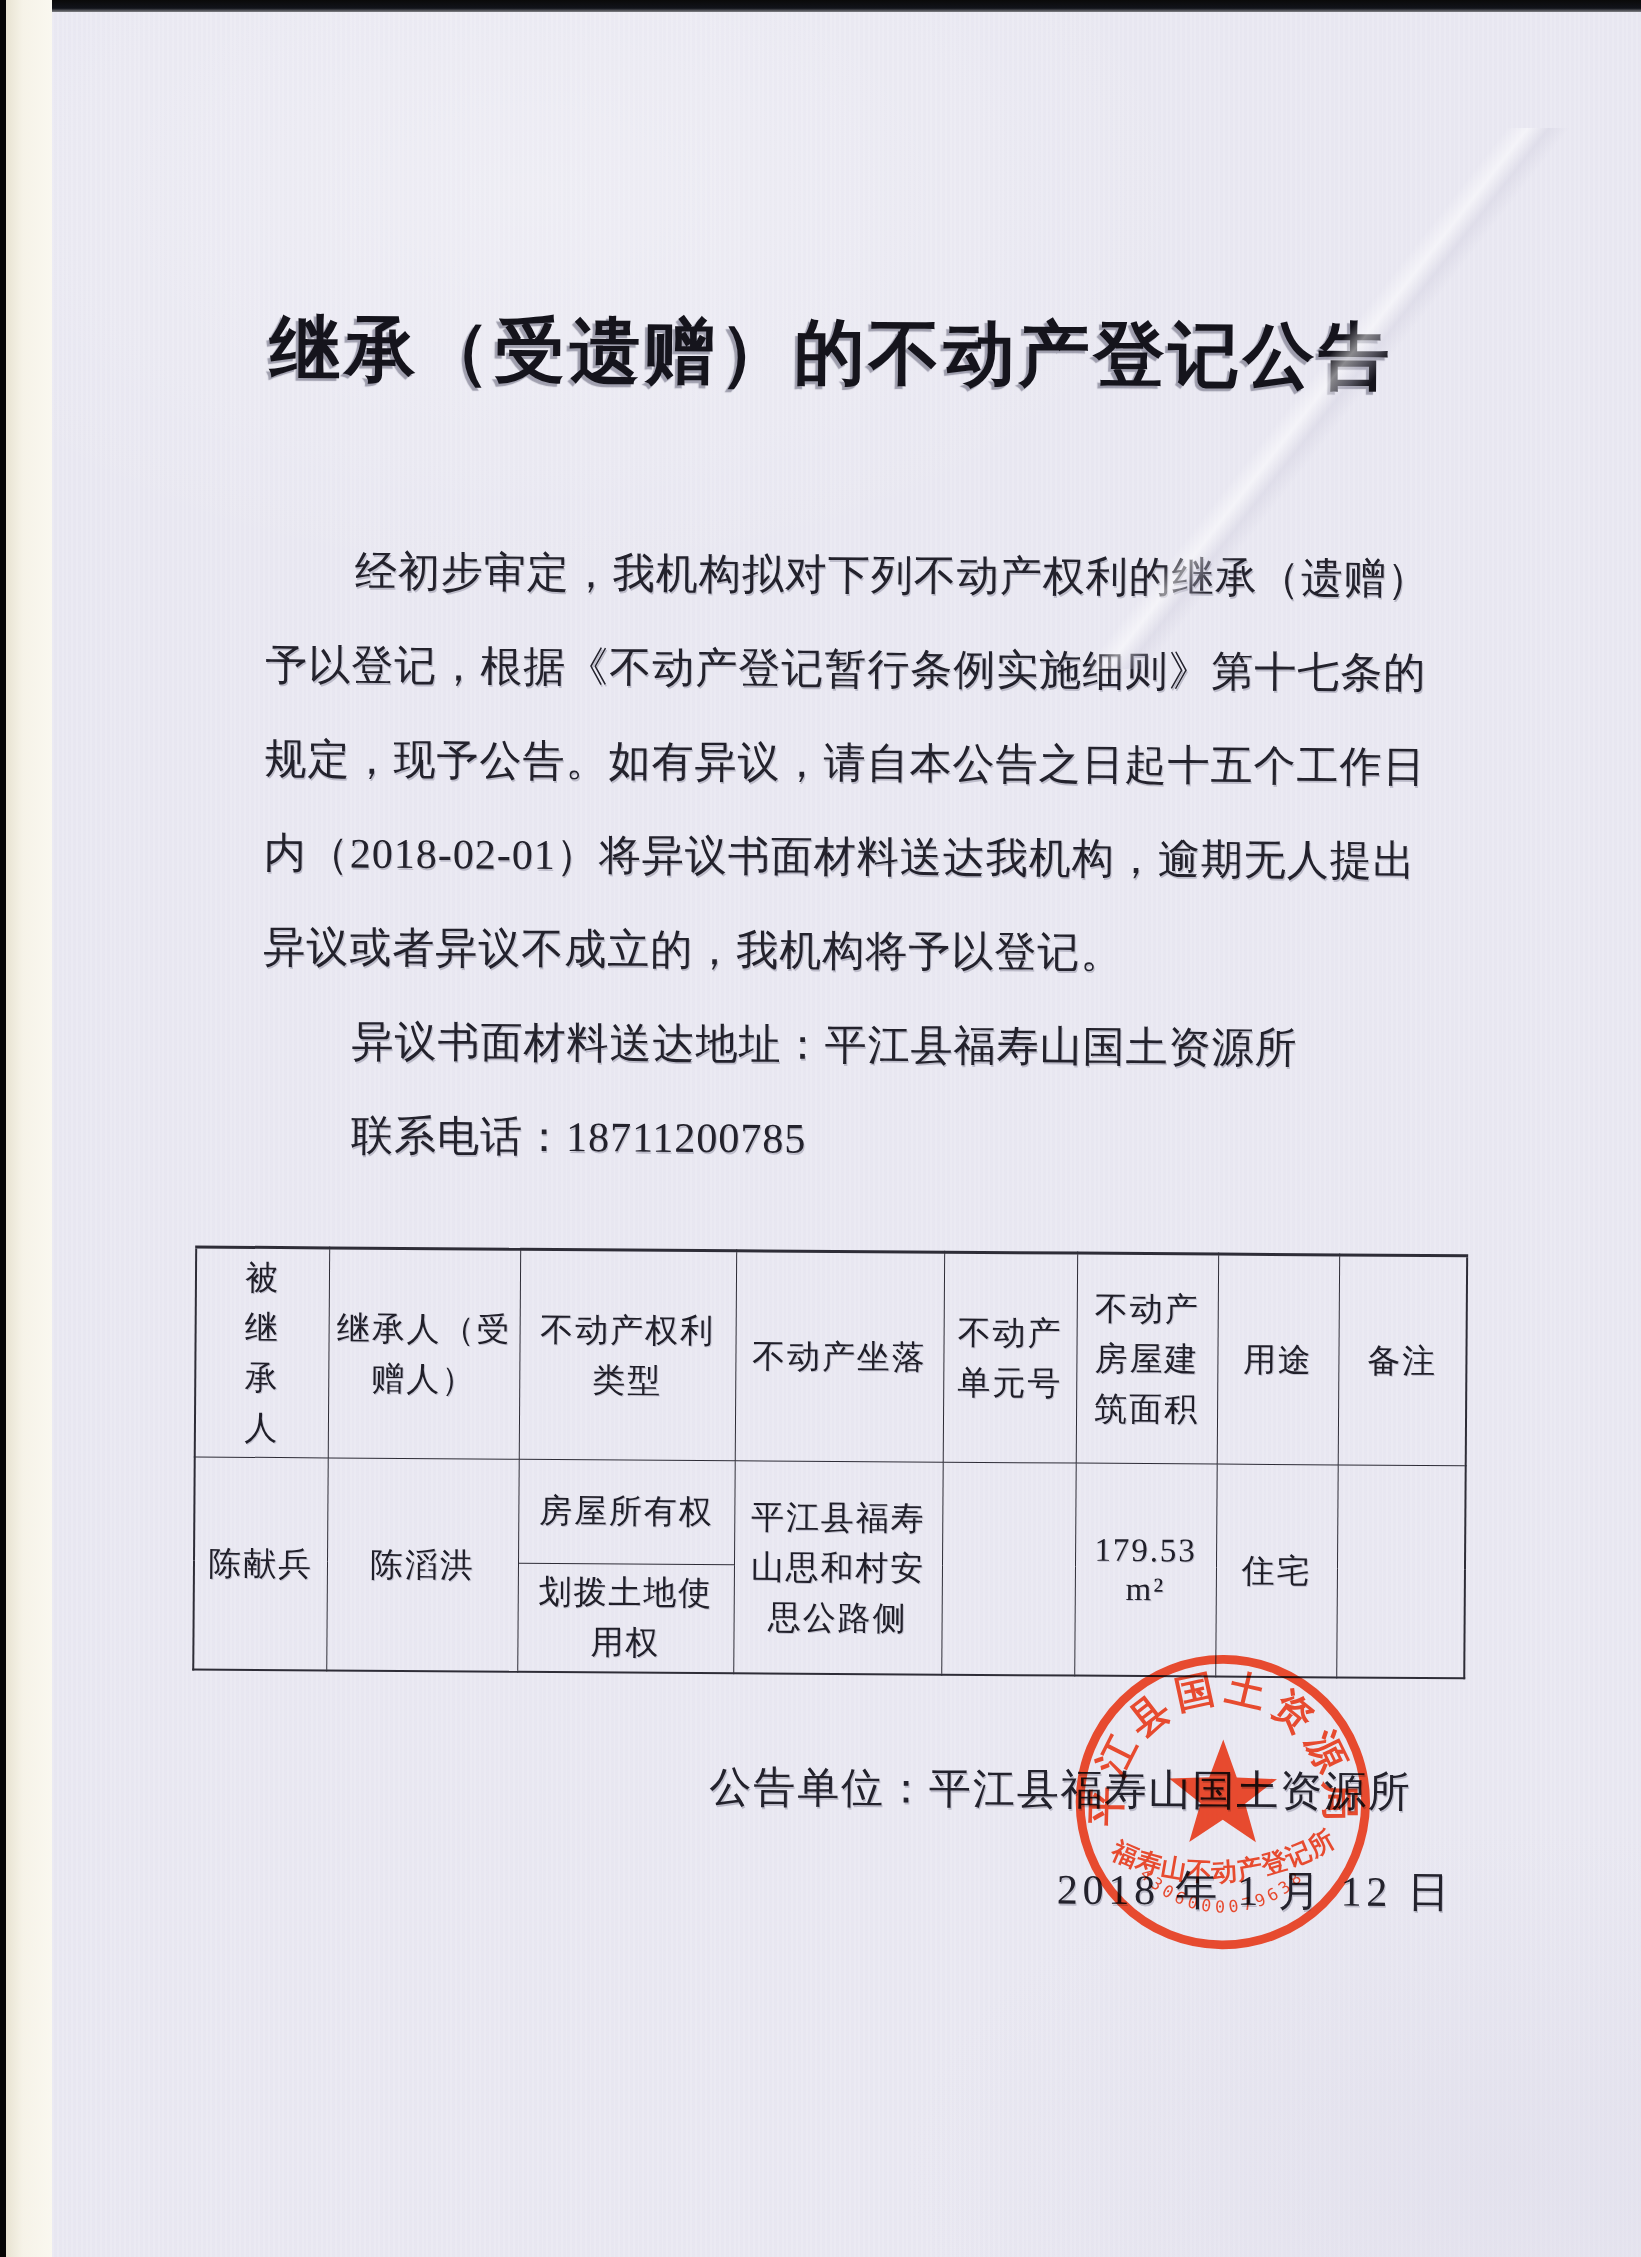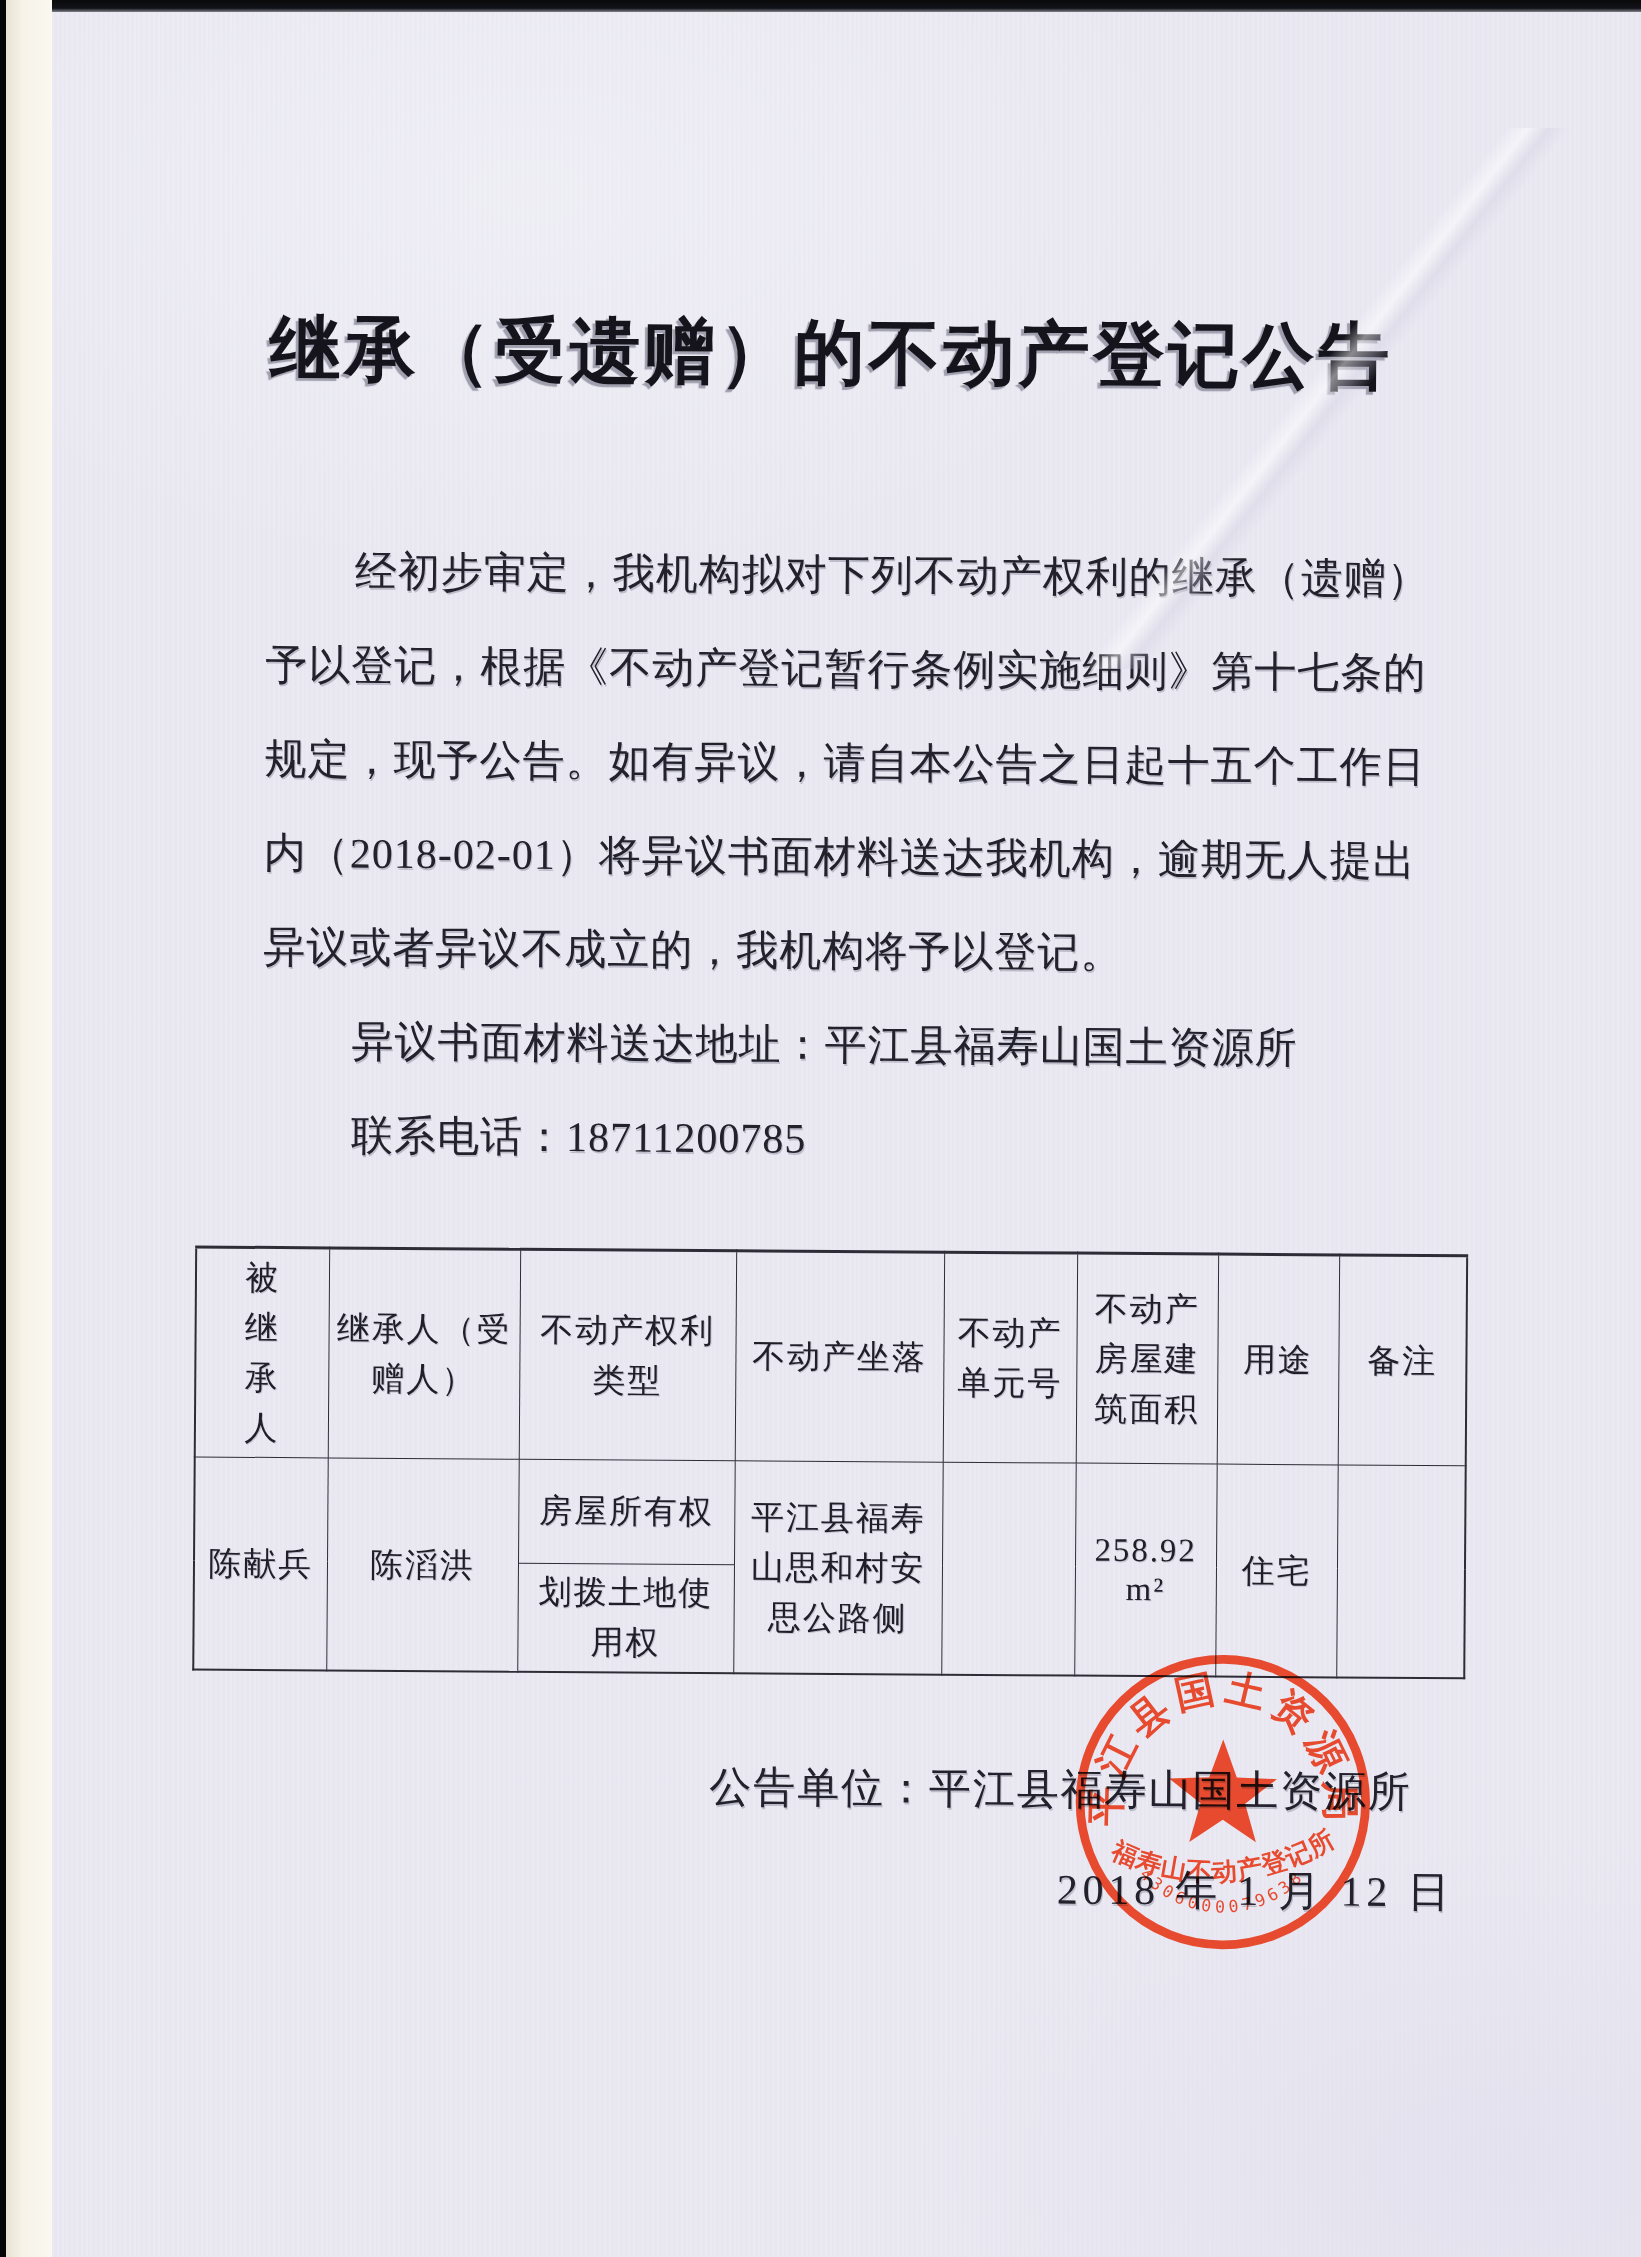--- a/index.html
+++ b/index.html
@@ -104,21 +104,21 @@
           </tr>
         </thead>
         <tbody>
           <tr class="rowA">
             <td rowspan="2">陈献兵</td>
             <td rowspan="2">陈滔洪</td>
             <td>房屋所有权</td>
             <td rowspan="2">平江县福寿山思和村安思公路侧</td>
             <td rowspan="2"></td>
             <td rowspan="2">
-              <span class="area-unit">258.92</span>
+              <span class="area-unit">179.53</span>
               <span class="area-unit">m²</span>
             </td>
             <td rowspan="2">住宅</td>
             <td rowspan="2"></td>
           </tr>
           <tr class="rowB">
             <td>划拨土地使用权</td>
           </tr>
         </tbody>
       </table>

